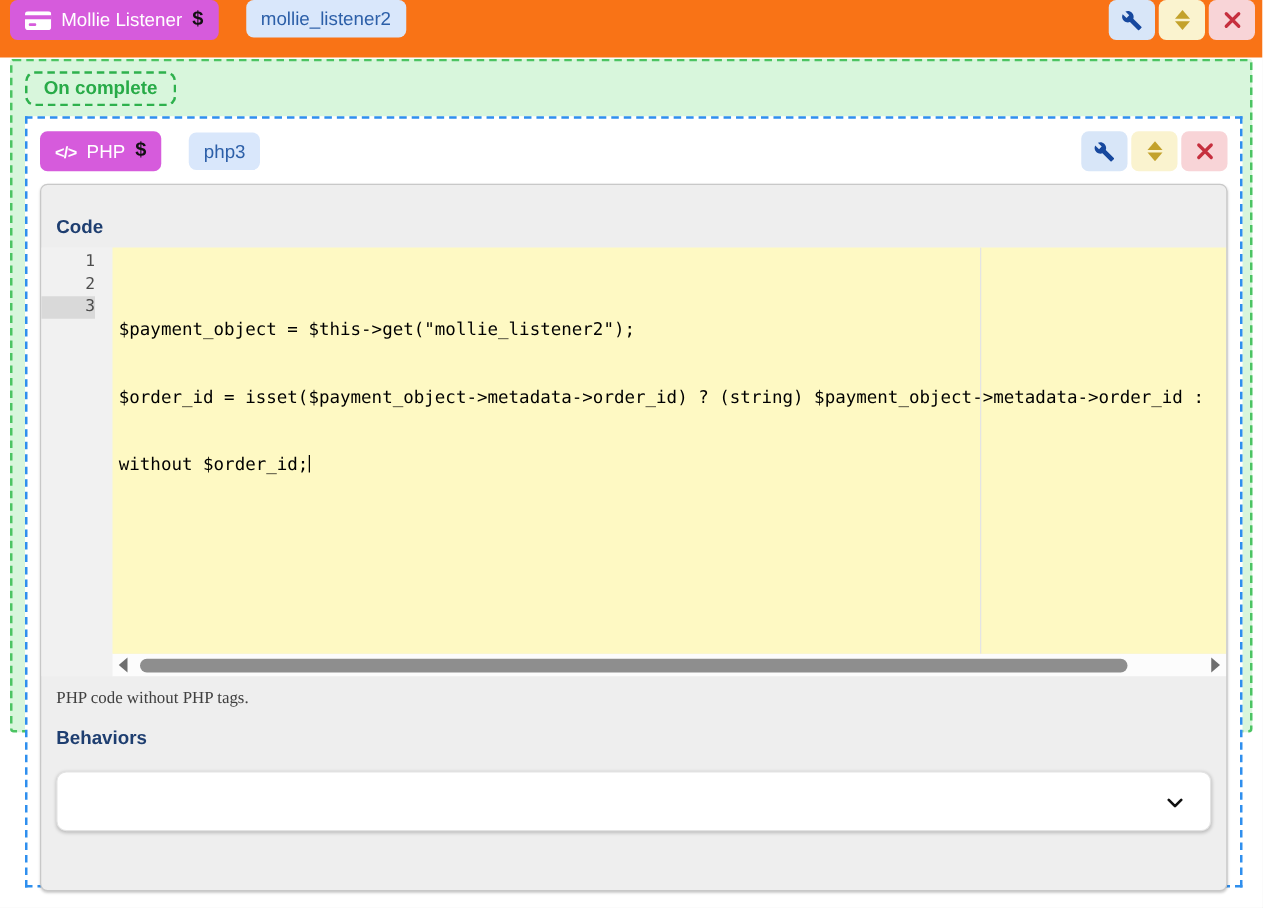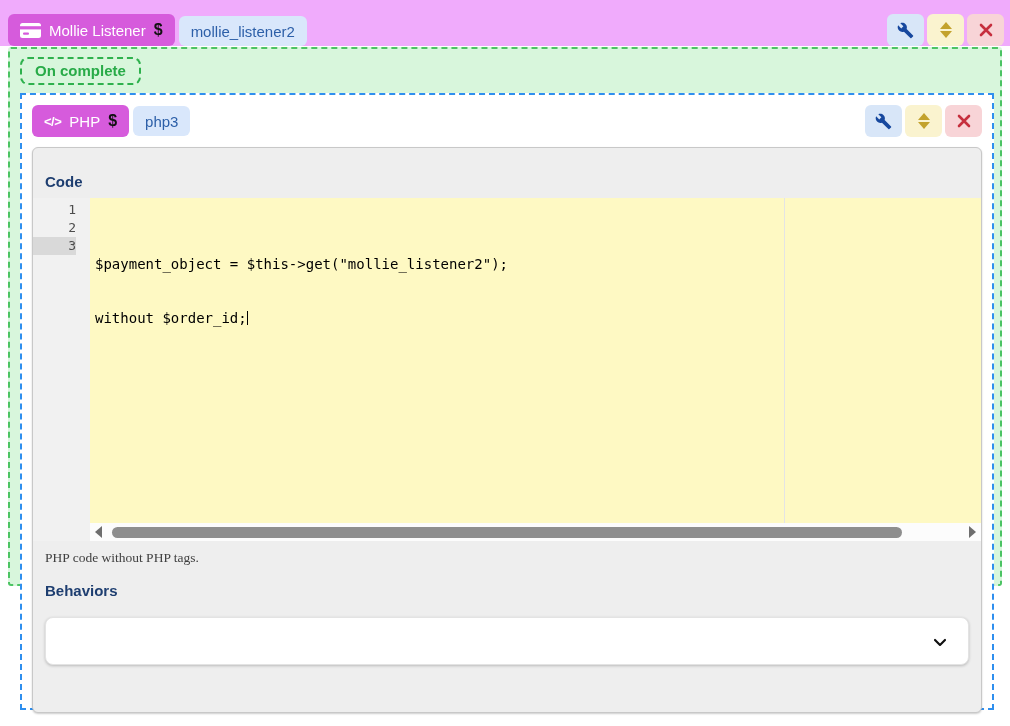--- a/index.html
+++ b/index.html
@@ -1,23 +1,23 @@
 <!DOCTYPE html>
 <html><head>
 <meta charset="utf-8">
 <style>
   * { margin:0; padding:0; box-sizing:border-box; }
   html,body { width:1010px; height:726px; background:#fff; font-family:"Liberation Sans", sans-serif; overflow:hidden; }
 
   
-  .topbar { height:46px; display:flex; align-items:flex-end; padding:0 6px 0 8px; background:#f0abfc; }
+  .topbar { height:46px; display:flex; align-items:flex-start; padding:0 6px 0 8px; background:#f97316; }
   .chip { display:inline-flex; align-items:center; gap:8px; height:32px; padding:0 12px; border-radius:6px; font-size:15px; cursor:pointer; }
   .chip-purple { background:#d65bdc; color:#fff; }
   .chip-purple .dollar { color:#111; font-weight:700; font-size:16px; }
-  .chip-blue { background:#d9e7fb; color:#2c5fa8; height:30px; margin-left:4px; }
+  .chip-blue { background:#d9e7fb; color:#2c5fa8; height:30px; margin-left:22px; }
   .spacer { flex:1; }
   .icon-btn { width:37px; height:32px; border:none; border-radius:6px; display:inline-flex; align-items:center; justify-content:center; margin-left:3px; cursor:pointer; }
   .btn-wrench { background:#d8e6f8; color:#17489e; }
   .btn-sort   { background:#faf3cf; }
   .btn-close  { background:#f8d4d7; color:#c62f3e; }
   .sort-glyph { display:flex; flex-direction:column; gap:2px; }
   .sort-glyph .tri-up   { width:0; height:0; border-left:6px solid transparent; border-right:6px solid transparent; border-bottom:7px solid #c3a22c; }
   .sort-glyph .tri-down { width:0; height:0; border-left:6px solid transparent; border-right:6px solid transparent; border-top:7px solid #c3a22c; }
 
   
@@ -140,20 +140,21 @@
       <div class="editor">
         <div class="gutter">
           <div class="ln">1</div>
           <div class="ln">2</div>
           <div class="ln active">3</div>
         </div>
         <div class="code-col">
           <div class="code-area">
             <div class="ruler"></div>
             <div class="code-line">$payment_object = $this-&gt;get("mollie_listener2");</div>
+            <div class="code-line">$order_id = isset($payment_object-&gt;metadata-&gt;order_id) ? (string) $payment_object-&gt;metadata-&gt;order_id :</div>
             <div class="code-line"><span>without $order_id;</span><span class="caret"></span></div>
           </div>
           <div class="hscroll">
             <span class="arrow-left"></span>
             <span class="track">
               <span class="thumb"></span>
             </span>
             <span class="arrow-right"></span>
           </div>
         </div>

